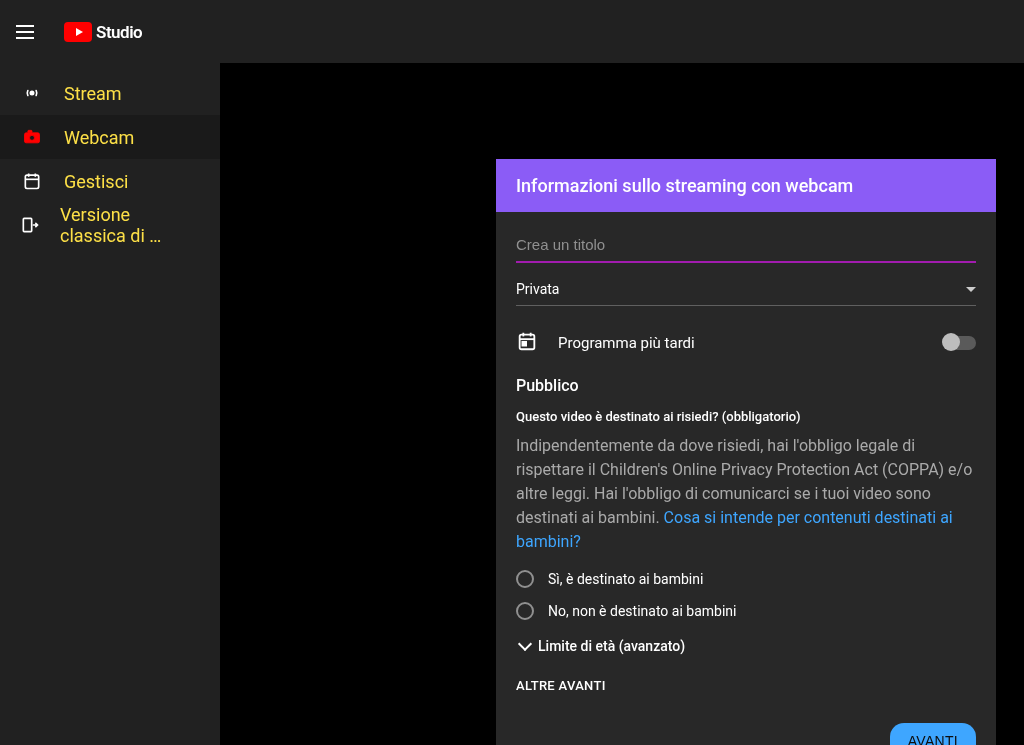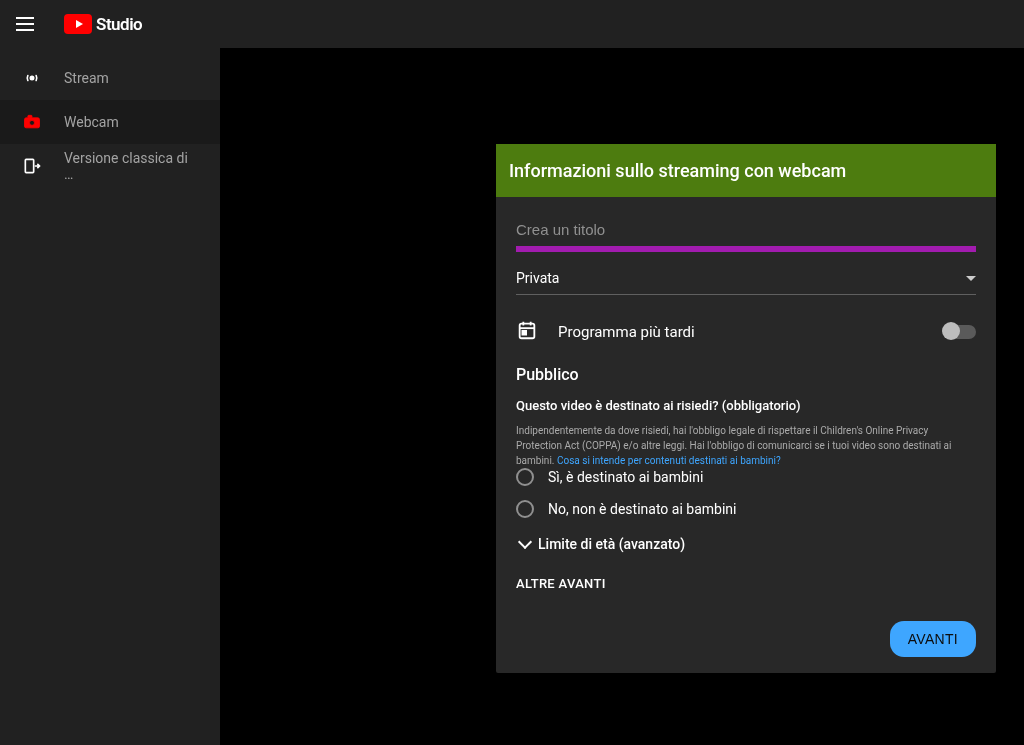--- a/index.html
+++ b/index.html
@@ -5,21 +5,21 @@
     * { margin: 0; padding: 0; box-sizing: border-box; }
     body {
       font-family: Roboto, Arial, sans-serif;
       background: #0f0f0f;
       color: #fff;
       width: 1024px;
       height: 745px;
       overflow: hidden;
     }
     .header {
-      height: 48px;
+      height: 63px;
       background: #212121;
       display: flex;
       align-items: center;
       padding: 0 16px;
     }
     .menu-icon {
       width: 24px;
       height: 24px;
       margin-right: 24px;
       cursor: pointer;
@@ -68,22 +68,22 @@
       width: 220px;
       background: #212121;
       padding-top: 8px;
     }
     .sidebar-item {
       display: flex;
       align-items: center;
       height: 44px;
       padding: 0 20px;
       cursor: pointer;
-      color: #a3a3a3;
-      font-size: 14px;
+      color: #fde047;
+      font-size: 18px;
     }
     .sidebar-item.active { background: #1a1a1a; }
     .sidebar-item.active .sidebar-icon svg { stroke: #ff0000; fill: #ff0000; }
     .sidebar-icon {
       width: 24px;
       height: 24px;
       margin-right: 20px;
       display: flex;
       align-items: center;
       justify-content: center;
@@ -95,33 +95,33 @@
     }
     .dialog {
       position: absolute;
       top: 96px;
       right: 28px;
       width: 500px;
       background: #282828;
       border-radius: 2px;
     }
     .dialog-header {
-      background: #4d7c0f;
-      padding: 16px 13px;
+      background: #8b5cf6;
+      padding: 16px 20px;
       font-size: 18px;
       font-weight: 500;
     }
     .dialog-body {
       padding: 20px 20px 16px;
     }
     .title-input {
       width: 100%;
       background: transparent;
       border: none;
-      border-bottom: 6px solid #a21caf;
+      border-bottom: 2px solid #a21caf;
       color: #fff;
       font-size: 15px;
       padding: 4px 0 8px;
       outline: none;
     }
     .title-input::placeholder { color: #909090; }
     .select-row {
       display: flex;
       align-items: center;
       justify-content: space-between;
@@ -172,23 +172,24 @@
       font-size: 16px;
       font-weight: 500;
       margin-bottom: 14px;
     }
     .section-subtitle {
       font-size: 13px;
       font-weight: 500;
       margin-bottom: 10px;
     }
     .section-desc {
-      font-size: 10px;
+      font-size: 16px;
       color: #aaa;
       line-height: 1.5;
+      margin-bottom: 16px;
     }
     .link { color: #3ea6ff; cursor: pointer; }
     .radio-row {
       display: flex;
       align-items: center;
       gap: 14px;
       margin-bottom: 14px;
       cursor: pointer;
     }
     .radio {
@@ -270,20 +271,31 @@
           <rect x="3" y="7" width="18" height="12" rx="2"></rect>
           <circle cx="12" cy="13" r="3" fill="#1a1a1a"></circle>
           <rect x="7" y="4" width="5" height="3" rx="1"></rect>
         </svg>
       </span>
       <span>Webcam</span>
     </div>
     <div class="sidebar-item">
       <span class="sidebar-icon">
         <svg width="20" height="20" viewBox="0 0 24 24" fill="none" stroke="#fff" stroke-width="2">
+          <rect x="4" y="5" width="16" height="16" rx="2"></rect>
+          <line x1="4" y1="10" x2="20" y2="10"></line>
+          <line x1="8" y1="3" x2="8" y2="7"></line>
+          <line x1="16" y1="3" x2="16" y2="7"></line>
+        </svg>
+      </span>
+      <span>Gestisci</span>
+    </div>
+    <div class="sidebar-item">
+      <span class="sidebar-icon">
+        <svg width="20" height="20" viewBox="0 0 24 24" fill="none" stroke="#fff" stroke-width="2">
           <rect x="4" y="4" width="10" height="16" rx="1"></rect>
           <path d="M16 12h5m-2-2l2 2-2 2" stroke-linecap="round"></path>
         </svg>
       </span>
       <span>Versione classica di …</span>
     </div>
   </div>
 
   <div class="content">
     <div class="dialog">

